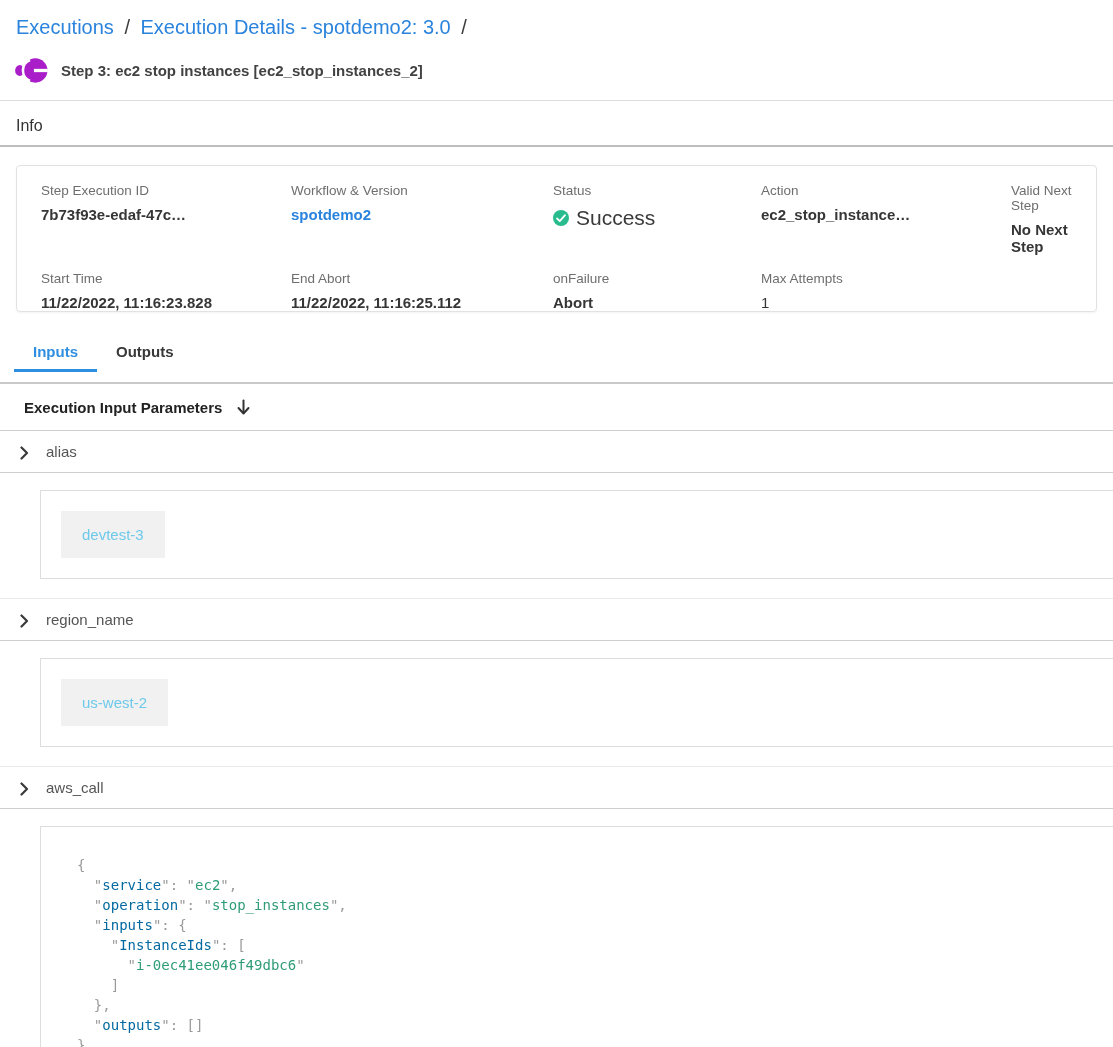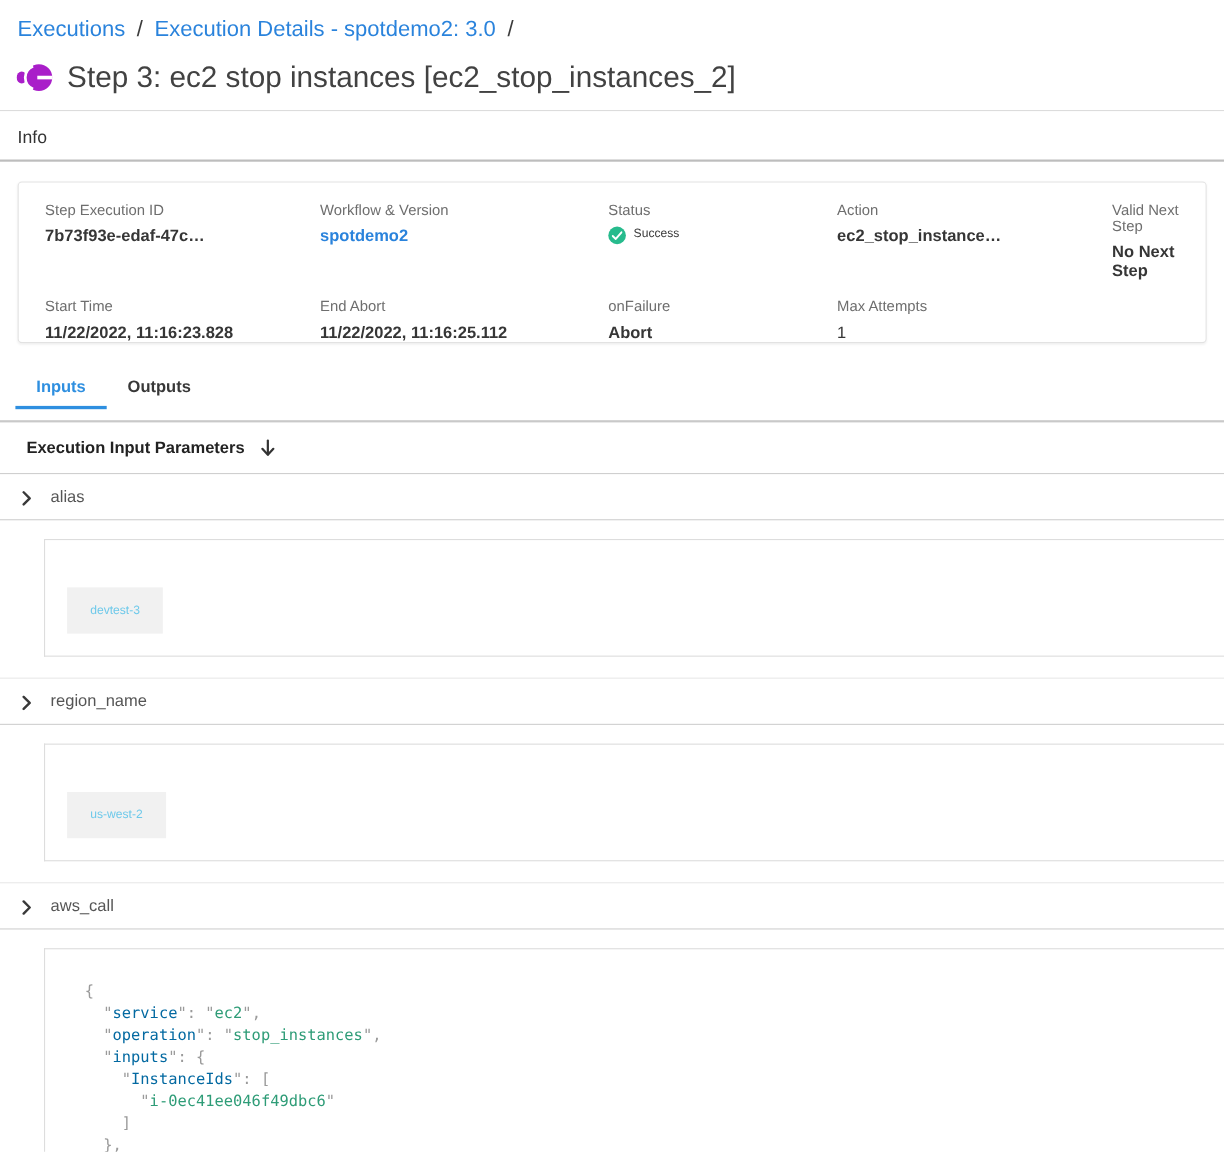--- a/index.html
+++ b/index.html
@@ -9,63 +9,63 @@
   
   .breadcrumb { margin: 16px 0 0 16px; font-size: 20px; }
   .bc-link { color: #2a83dc; text-decoration: none; cursor: pointer; }
   .bc-sep { color: #3c3c3c; margin: 0 5px; }
 
   
   .page-header { display: flex; align-items: center; margin: 13px 0 0 15px; height: 36px; }
   .app-icon { width: 33px; height: 27px; margin-right: 13px; flex: 0 0 auto; }
   .title-wrap { display: flex; align-items: baseline; gap: 11px; white-space: nowrap; }
   .page-title { font-size: 21px; font-weight: 700; color: #2f2f2f; }
-  .page-subtitle { font-size: 27px; font-weight: 400; color: #424242; }
+  .page-subtitle { font-size: 15px; font-weight: 700; color: #424242; }
 
   .hr { border: 0; border-top: 1px solid #dcdcdc; }
   .hr-title { margin-top: 12px; }
   .hr-info { border-top: 2px solid #bdbdbd; }
   .hr-tabs { border-top: 2px solid #c9c9c9; margin-top: 10px; }
   .hr-header-under { border-top: 1px solid #cfcfcf; }
   .hr-section-gap { border-top: 1px solid #e9e9e9; margin-top: 19px; }
 
   
   .info-title { margin: 16px 0 10px 16px; font-size: 16px; color: #333; }
 
   .info-card { margin: 18px 16px 0 16px; border: 1px solid #e2e2e2; border-radius: 4px;
                box-shadow: 0 1px 2px rgba(0,0,0,0.05); padding: 17px 0 0 24px; height: 147px; }
   .info-grid { display: grid; grid-template-columns: 250px 262px 208px 250px 1fr; }
   .info-grid.row2 { margin-top: 16px; }
   .f-label { font-size: 13.5px; color: #6e6e6e; margin-bottom: 8px; }
   .f-value { font-size: 15px; font-weight: 700; color: #363636; }
   .f-value.plain { font-weight: 400; }
   .f-value.link { color: #2a83dc; cursor: pointer; text-decoration: none; display: inline-block; }
-  .status-val { display: flex; gap: 7px; font-size: 11px; color: #3a3a3a; }
+  .status-val { display: flex; align-items: center; gap: 7px; font-size: 21px; color: #3a3a3a; }
   .check-icon { width: 16px; height: 16px; border-radius: 50%; background: #27bb8d;
                 display: inline-flex; align-items: center; justify-content: center; flex: 0 0 auto; }
 
   
   .tabs { display: flex; margin: 25px 0 0 14px; }
   .tab { padding: 6px 19px 9px 19px; font-size: 15px; font-weight: 700; color: #383838; cursor: pointer; }
   .tab.active { color: #2e8fe0; border-bottom: 3px solid #2e8fe0; }
 
   
   .params-header { display: flex; align-items: flex-end; gap: 14px; padding: 15px 0 14px 24px; }
   .params-title { font-size: 15px; font-weight: 700; color: #222; }
   .down-arrow-icon { display: inline-flex; }
 
   
   .param-row { display: flex; align-items: flex-end; gap: 17px; padding: 12px 0 12px 20px; cursor: pointer; }
   .chevron-icon { display: inline-flex; width: 9px; }
   .param-name { font-size: 15px; color: #555; }
 
   .param-box { margin-left: 40px; margin-top: 17px; border: 1px solid #dddddd; border-right: 0;
                padding: 20px; }
-  .chip { display: inline-block; background: #f1f1f1; color: #6ec9ea; font-size: 11px;
-          padding: 15px 21px; margin-top: 23px; }
+  .chip { display: inline-block; background: #f1f1f1; color: #6ec9ea; font-size: 15px;
+          padding: 15px 21px; }
 
   .code-box { margin-left: 40px; margin-top: 17px; border: 1px solid #dddddd; border-right: 0;
               border-bottom: 0; padding: 28px 0 40px 36px; height: 244px; }
   .code { font-family: "DejaVu Sans Mono", "Liberation Mono", monospace; font-size: 14px; line-height: 20px; }
   .code-line { white-space: pre; }
   .tok-p { color: #9a9a9a; }
   .tok-k { color: #0369a1; text-align: right; }
   .tok-s { color: #2e9c77; }
 </style>
 </head>

